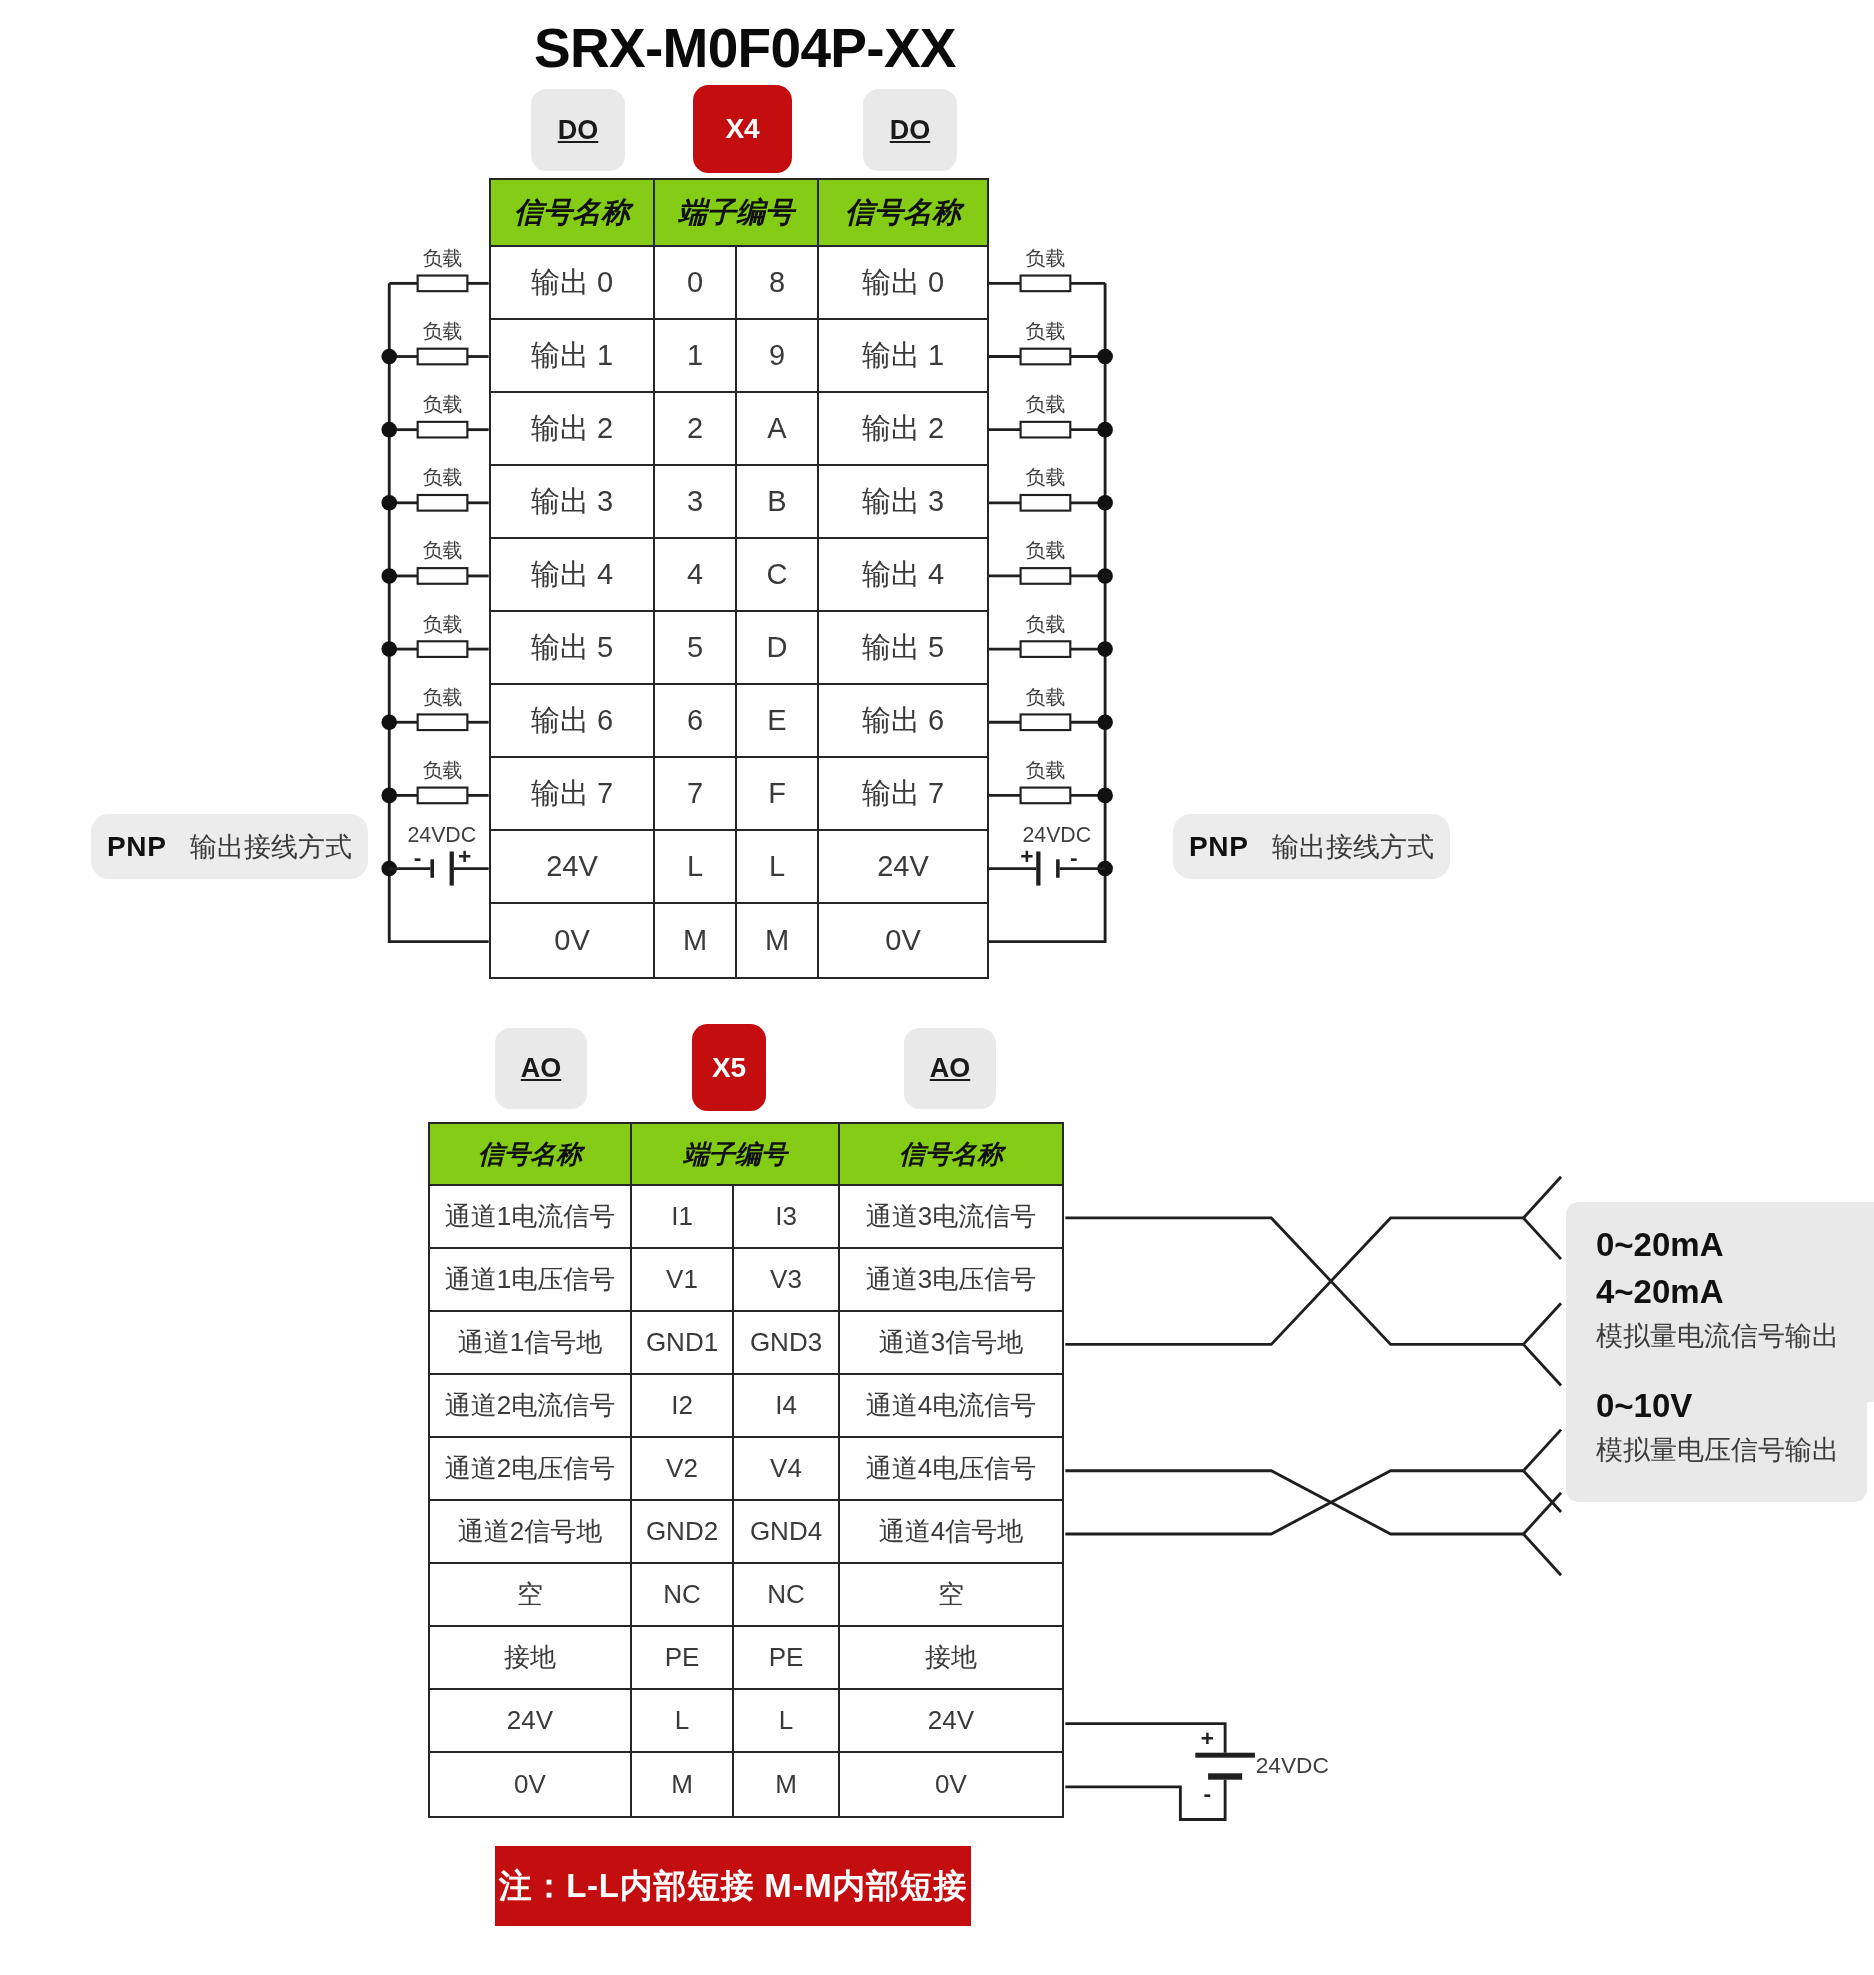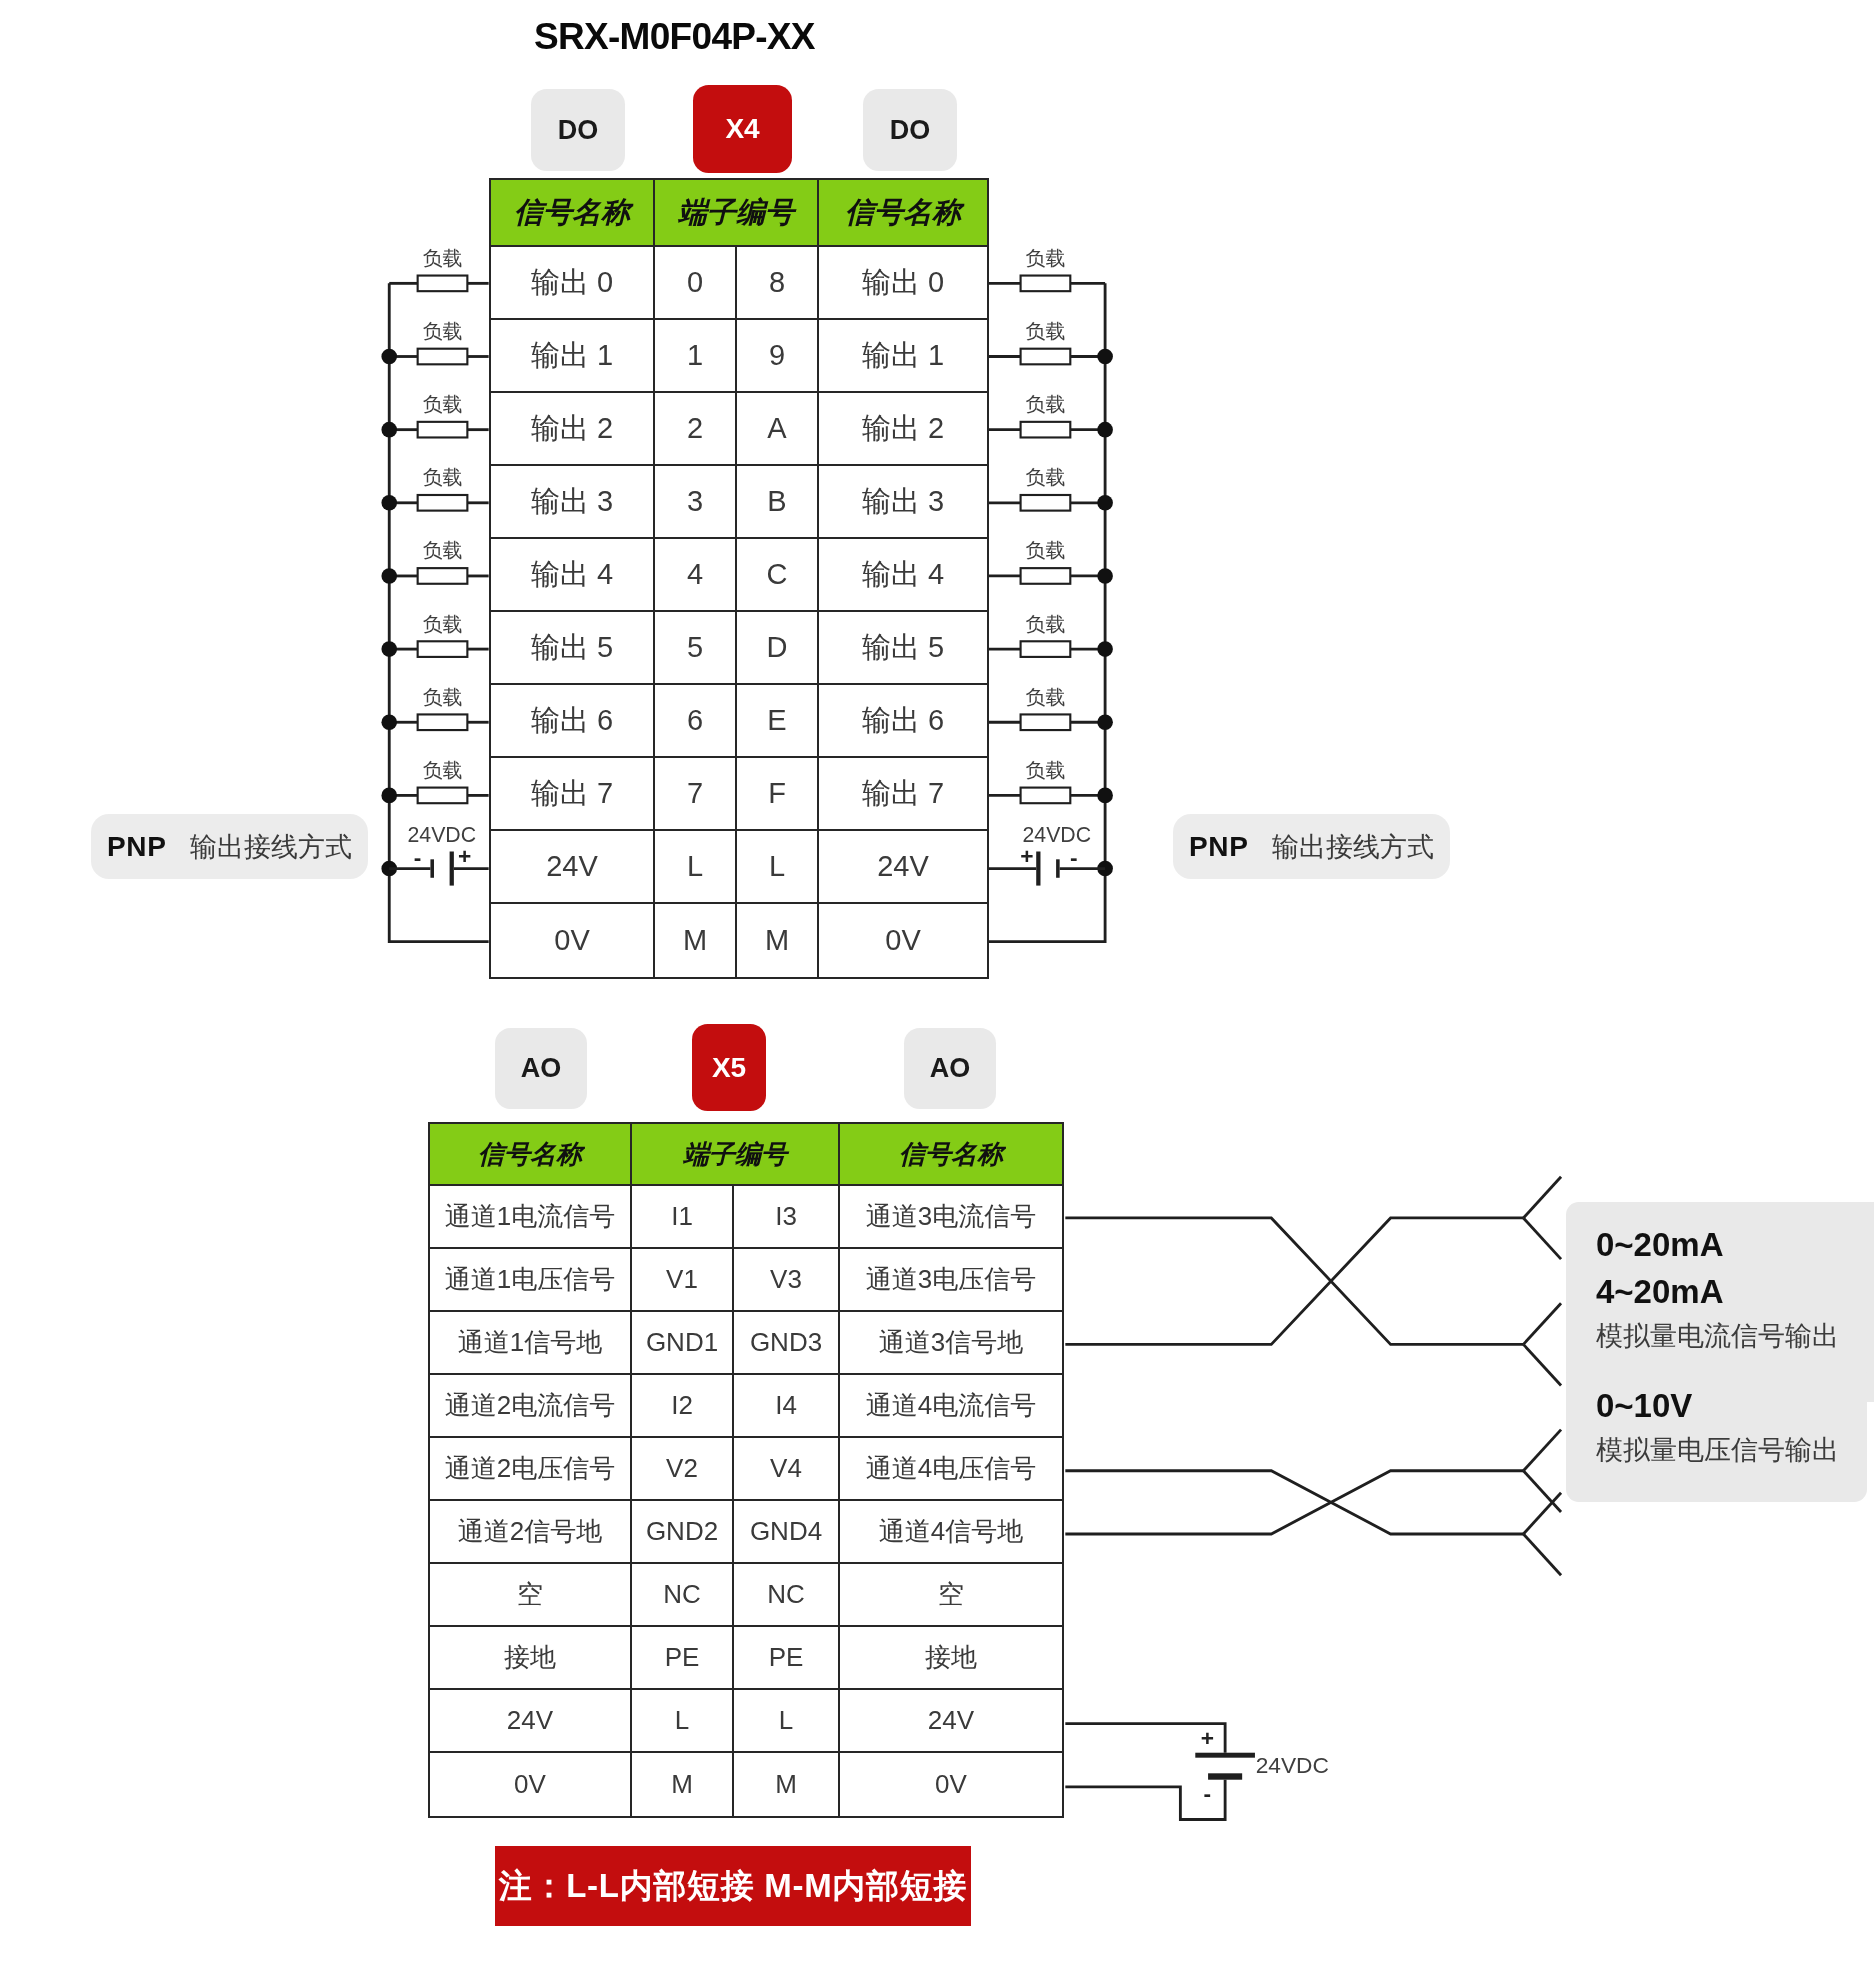--- a/index.html
+++ b/index.html
@@ -1,24 +1,24 @@
 <!DOCTYPE html>
 <html style="font-size:11.4px"><head>
 <meta charset="utf-8">
 <style>
   html,body{margin:0;padding:0;background:#ffffff;}
   .canvas{position:relative;width:1875px;height:1975px;background:#fff;overflow:hidden;
           font-family:"Liberation Sans",sans-serif;}
   svg#wires{position:absolute;left:0;top:0;z-index:1;}
   svg#wires text{font-family:"Liberation Sans",sans-serif;}
-  .title{position:absolute;left:534px;top:15.6px;margin:0;font-size:37px;font-weight:bold;
+  .title{position:absolute;left:534px;top:15.6px;margin:0;font-size:55px;font-weight:bold;
          color:#0a0a0a;letter-spacing:-0.7px;z-index:3;}
   .badge{position:absolute;z-index:3;display:flex;align-items:center;justify-content:center;
          border-radius:15.6px;font-weight:bold;}
-  .badge.gray{background:#e9e9e9;color:#1a1a1a;font-size:27px;}
+  .badge.gray{background:#e9e9e9;color:#1a1a1a;font-size:27px;text-decoration:underline;}
   .badge.red{color:#ffffff;font-size:28px;}
   .wtable{position:absolute;z-index:2;display:grid;background:#ffffff;border:2.8px solid #262626;}
   .wtable .cell{display:flex;align-items:center;justify-content:center;
                 border-right:2.1px solid #262626;border-bottom:2.1px solid #262626;
                 color:#3a3a3a;background:#fff;}
   .wtable .cell.hdr{background:#84cc16;font-weight:bold;color:#101010;font-style:italic;}
   .wtable .cell.last-col{border-right:none;}
   .wtable .cell.last-row{border-bottom:none;}
   #table-x4 .cell{font-size:29px;}
   #table-x5 .cell{font-size:26px;}

